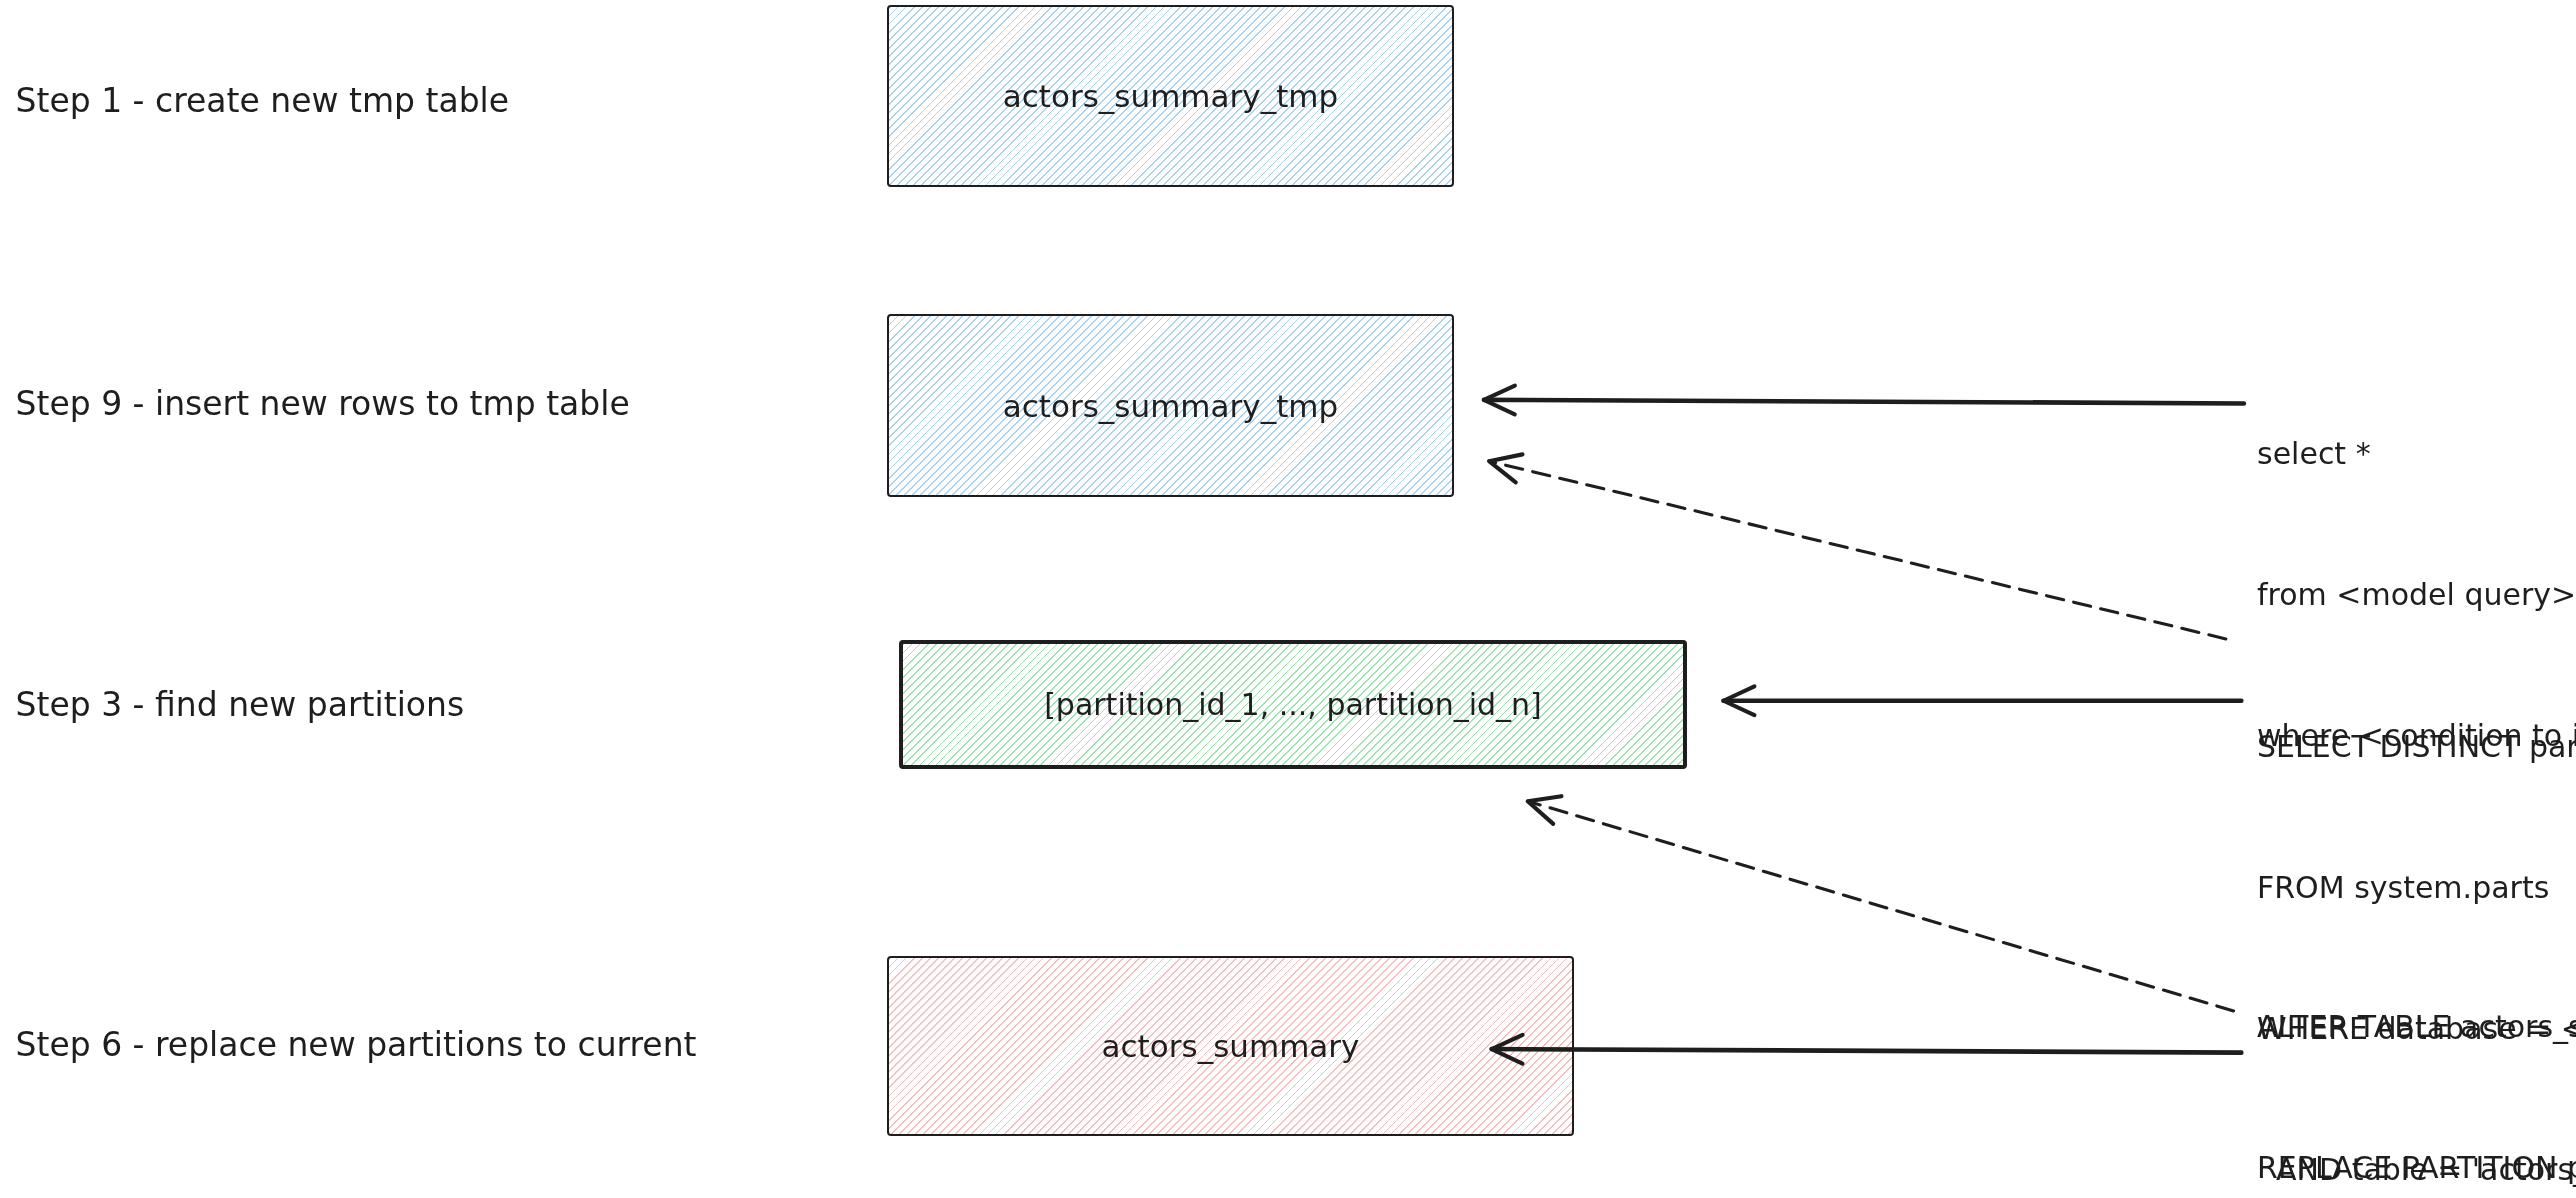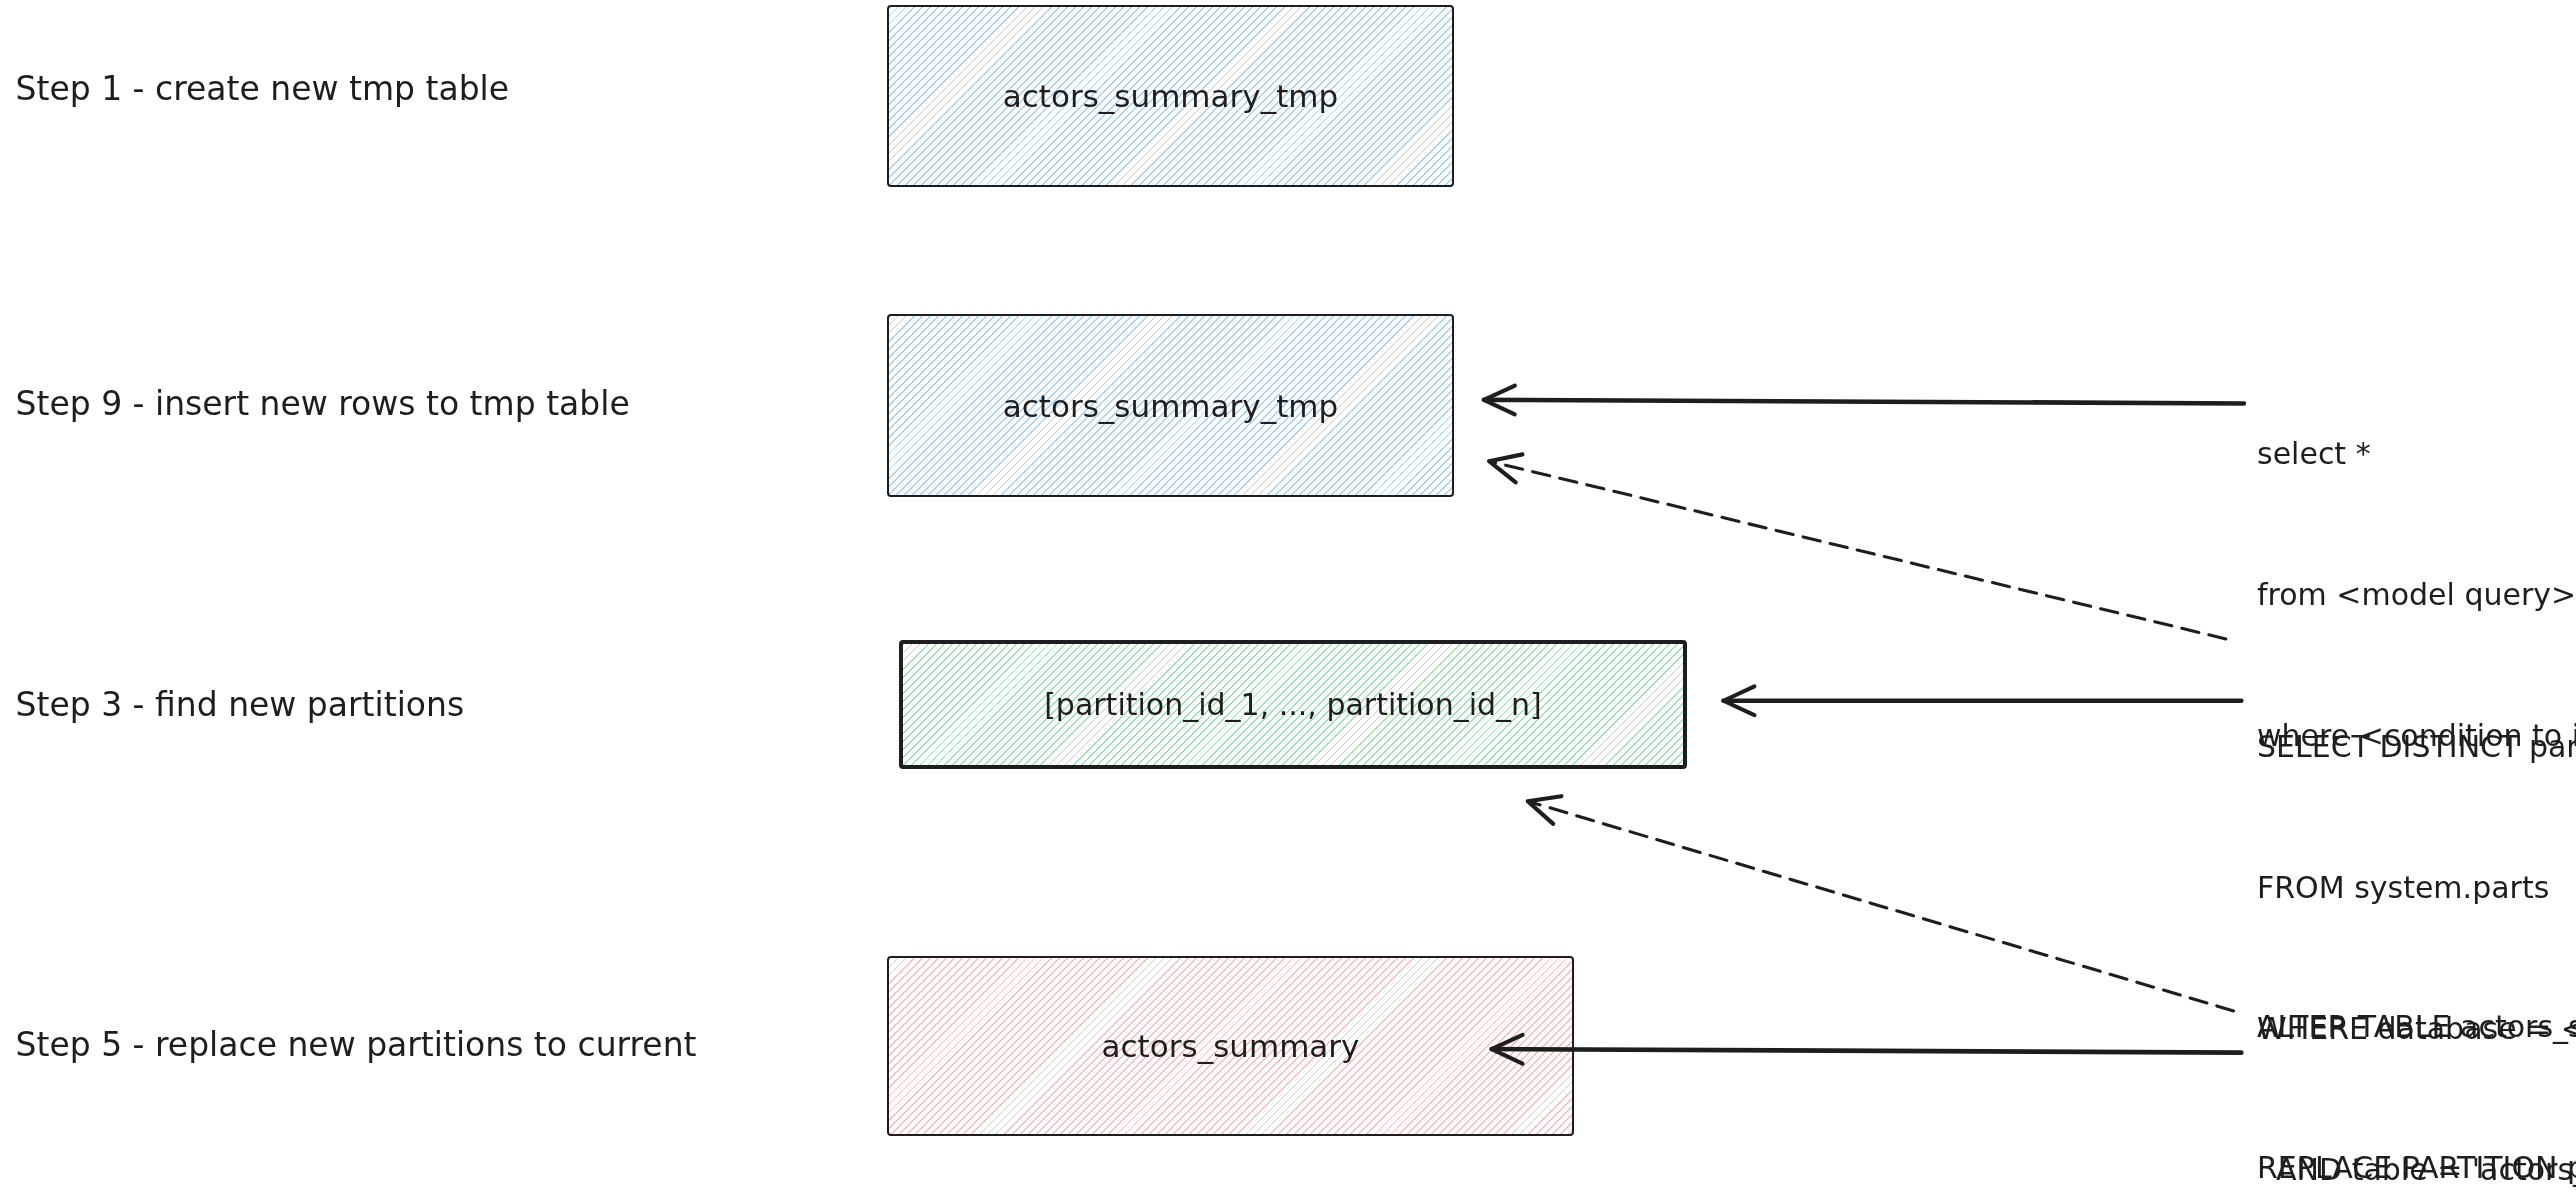--- a/index.html
+++ b/index.html
@@ -45,24 +45,24 @@
   svg#overlay{position:absolute;left:0;top:0;width:3650px;height:1199px;}
   .arrow{stroke:var(--ink);stroke-width:9;fill:none;stroke-linecap:round;}
   .arrow.dashed{stroke-width:6;stroke-dasharray:34 20;}
   .shape-stroke{stroke:var(--ink);stroke-width:4;fill:#ffffff;}
 </style>
 </head>
 <body>
 
 <div id="canvas">
 
-  <div class="step-label" style="top:68px;">Step 1 - create new tmp table</div>
+  <div class="step-label" style="top:80px;">Step 1 - create new tmp table</div>
   <div class="step-label" style="top:383px;">Step 9 - insert new rows to tmp table</div>
   <div class="step-label" style="top:684px;">Step 3 - find new partitions</div>
-  <div class="step-label" style="top:1024px;">Step 5 - replace new partitions to current</div>
+  <div class="step-label" style="top:1024px;">Step 6 - replace new partitions to current</div>
 
   <div class="node-box hatch-blue" style="left:887px;top:5.2px;width:567px;height:182px;">
     <span class="node-label">actors_summary_tmp</span>
   </div>
 
   <div class="node-box hatch-blue" style="left:887px;top:314px;width:567px;height:183px;">
     <span class="node-label">actors_summary_tmp</span>
   </div>
 
   <div class="node-box hatch-green wide" style="left:899px;top:640px;width:788px;height:129px;border-width:4.1px;">

